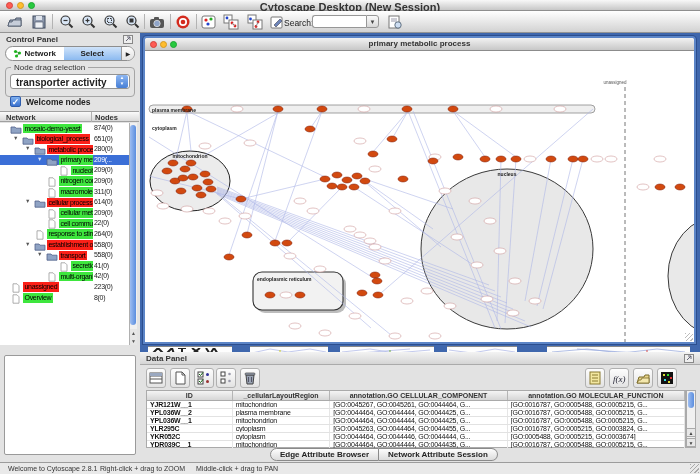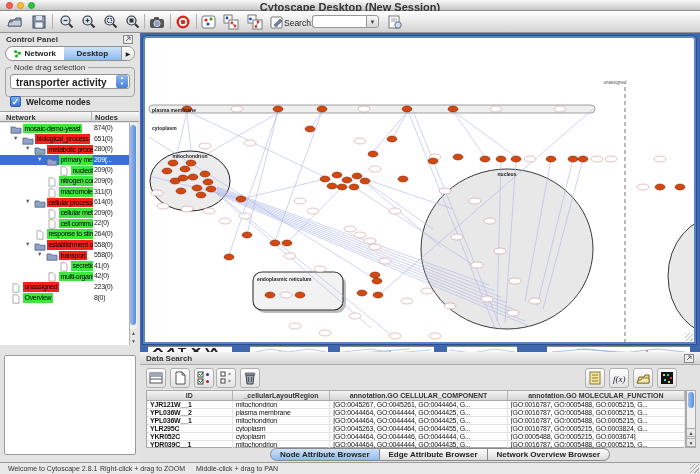--- a/index.html
+++ b/index.html
@@ -184,21 +184,21 @@
           <svg width="9" height="9">
             <circle cx="2.5" cy="2.5" r="1.6" fill="#2b2"></circle>
             <circle cx="6.5" cy="4" r="1.6" fill="#2b2"></circle>
             <circle cx="3.5" cy="7" r="1.6" fill="#2b2"></circle>
             <line x1="2.5" y1="2.5" x2="6.5" y2="4" stroke="#282" stroke-width="0.7"></line>
             <line x1="6.5" y1="4" x2="3.5" y2="7" stroke="#282" stroke-width="0.7"></line>
           </svg>
           <span>Network</span>
         </div>
       <div class="cptab sel">
-          <span>Desktop</span>
+          <span>Select</span>
         </div>
       <div id="cptab-more">▶</div>
     </div>
     <div class="abs" id="groupbox"></div>
     <div class="abs" id="group-label">Node drag selection</div>
     <div class="abs" id="combo"></div>
     <div class="abs" id="combo-text">transporter activity</div>
     <div class="abs" id="combo-stepper">▲<br>▼</div>
     <div class="abs" id="cb">✓</div>
     <div class="abs" id="cb-label">Welcome nodes</div>
@@ -347,20 +347,26 @@
       </div>
     <div class="abs" id="tree-scroll"></div>
     <div class="abs" id="tree-thumb"></div>
     <div class="abs scroll-arr" style="top:296px">▲</div>
     <div class="abs scroll-arr" style="top:304px">▼</div>
     <div class="abs" id="birdseye"></div>
   </div>
 
   <div class="abs" id="mdi">
     <div class="abs" id="netwin">
+      <div class="abs" id="netwin-titlebar">
+        <div class="abs tl" style="left:5px;top:3px;background:#ff5c54;border:1px solid #d3433c"></div>
+        <div class="abs tl" style="left:15px;top:3px;background:#ffbd2e;border:1px solid #d59a23"></div>
+        <div class="abs tl" style="left:25px;top:3px;background:#27c93f;border:1px solid #1ea733"></div>
+        <div class="abs" id="netwin-title">primary metabolic process</div>
+      </div>
       <div class="abs" id="canvas">
         <svg id="net-svg" width="549" height="291" viewBox="0 0 549 291">
           <g id="compartments">
             <ellipse cx="45" cy="130" rx="40" ry="30" fill="#ececec" stroke="#222" stroke-width="1"></ellipse>
             <ellipse cx="362" cy="198" rx="86" ry="80" fill="#e8e8e8" stroke="#3a3a3a" stroke-width="1"></ellipse>
             <ellipse cx="575" cy="225" rx="52" ry="60" fill="#e9e9e9" stroke="#3a3a3a" stroke-width="1"></ellipse>
             <rect x="111" y="224" width="90" height="38" rx="9" fill="#bdbdbd"></rect>
             <rect x="108" y="221" width="90" height="38" rx="9" fill="#f2f2f2" stroke="#333" stroke-width="1.1"></rect>
             <rect x="4" y="54" width="446" height="8" rx="4" fill="#efefef" stroke="#8a8a8a" stroke-width="0.8"></rect>
             <line x1="480" y1="36" x2="480" y2="291" stroke="#777" stroke-width="1" stroke-dasharray="4 3"></line>
@@ -535,21 +541,21 @@
           <path d="M2 2 L25 5 L48 1 L68 4" stroke="#aab4e6" stroke-width="0.7" fill="none"></path>
         </svg></div>
     <div class="abs frag" style="left:407px;width:143px"><svg width="143" height="6">
           <path d="M5 4 L40 1 L75 5 L110 1 L138 4 M30 1 L90 5" stroke="#9fb0e0" stroke-width="0.8" fill="none"></path>
           <circle cx="100" cy="3" r="0.8" fill="#c33"></circle>
         </svg></div>
   </div>
 
   <div class="abs" id="data-panel">
     <div class="abs" id="dp-header">
-      <span class="abs" id="dp-title">Data Search</span>
+      <span class="abs" id="dp-title">Data Panel</span>
       <span class="abs" style="left:544px;top:2px"><svg width="10" height="9">
             <rect x="0.5" y="0.5" width="9" height="8" fill="#eee" stroke="#888"></rect>
             <path d="M3 6 L7 2 M7 2 h-3 M7 2 v3" stroke="#667" fill="none"></path>
           </svg></span>
     </div>
     <div class="abs dbtn" style="left:6px"><svg width="18" height="18">
           <rect x="3" y="4" width="12" height="10" fill="#fff" stroke="#555"></rect>
           <line x1="3" y1="7" x2="15" y2="7" stroke="#555"></line>
           <line x1="3" y1="10" x2="15" y2="10" stroke="#555"></line>
           <rect x="3" y="4" width="12" height="3" fill="#9aa8c0"></rect>
@@ -642,23 +648,22 @@
             <div style="width: 178px;">[GO:0044464, GO:0044444, GO:0044435, G...</div>
             <div style="width: 178px;">[GO:0016787, GO:0005488, GO:0005215, G...</div>
           </div>
         </div>
     </div>
     <div class="abs" id="dscroll"></div>
     <div class="abs" id="dthumb"></div>
     <div class="abs dsarr" style="top:76px">▲</div>
     <div class="abs dsarr" style="top:86px">▼</div>
     <div class="abs" id="btabs">
-        <div class="btab sel">Node Attribute Browser</div>
         <div class="btab">Edge Attribute Browser</div>
-        <div class="btab">Network Overview Browser</div>
+        <div class="btab">Network Attribute Session</div>
       </div>
   </div>
 
   <div class="abs" id="status-bar">
     <div class="abs" id="sgrip"></div>
   <span class="abs status-item" style="left: 8px;">Welcome to Cytoscape 2.8.1</span>
       <span class="abs status-item" style="left: 100px;">Right-click + drag to ZOOM</span>
       <span class="abs status-item" style="left: 196px;">Middle-click + drag to PAN</span>
     </div>
 

